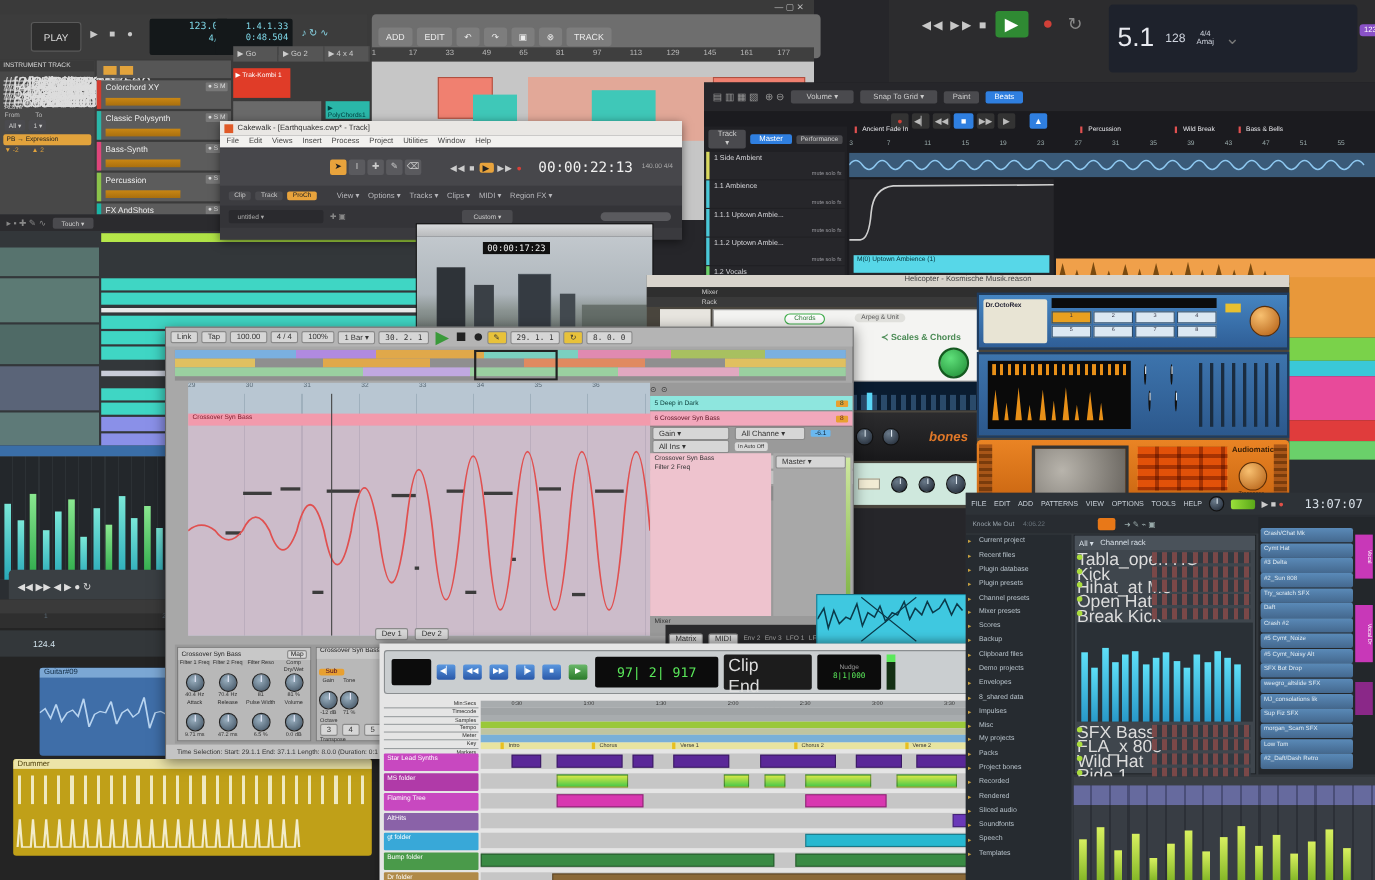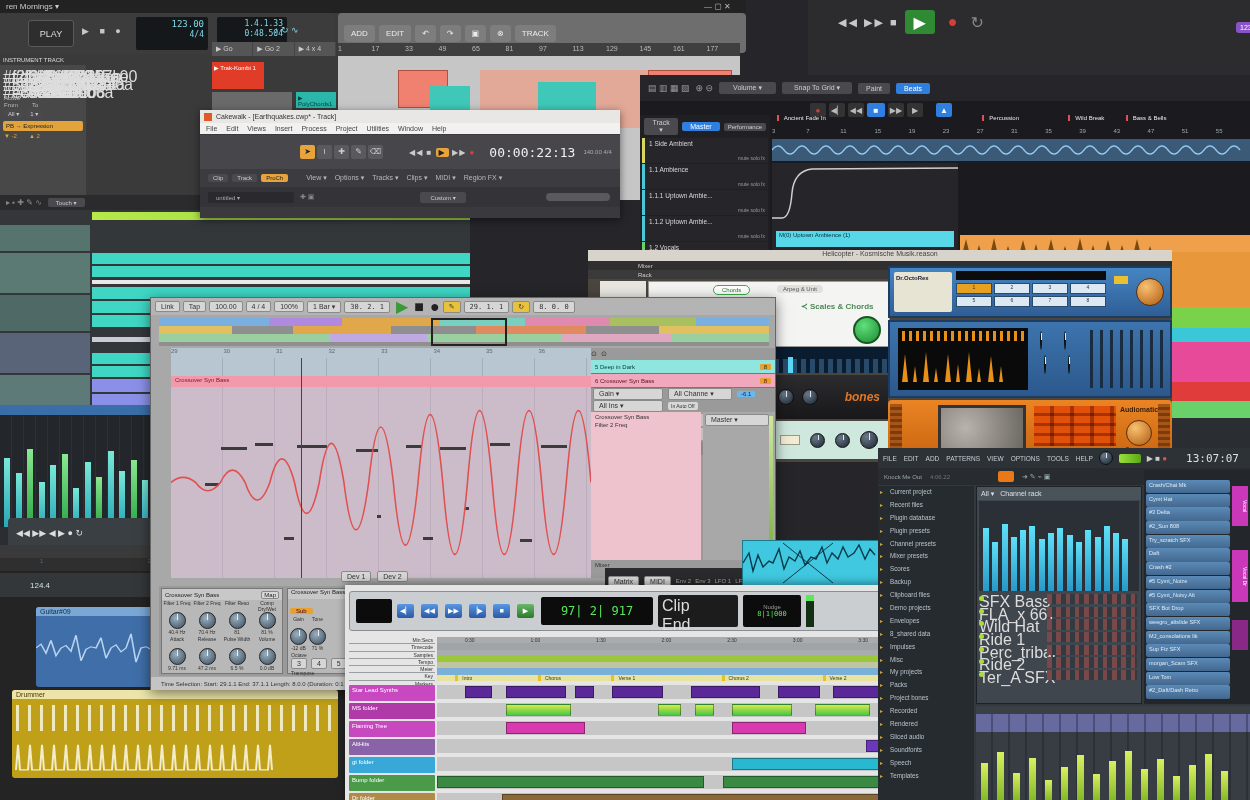--- a/index.html
+++ b/index.html
@@ -86,31 +86,28 @@
 .blocks>*{width:100%}
 .tbtn{background:#4a4a4e;border-radius:2px;color:#ccc;text-align:center}
 .winbtn{display:flex;gap:6px;color:#bbb;font-size:8px}
 </style>
 </head>
 <body>
 
 <div id="stage">
 
  <div class="p bw" style="left:0;top:0;width:740px;height:200px">
-  <div class="p fc" style="left:0;top:0;width:740px;height:13px;background:#222;padding-left:6px">
-        <span class="f8" style="color:#ccc">ren Mornings ▾</span>
-      </div>
   <div class="p fc" style="left:0;top:13px;width:334px;height:41px;background:#3c3c3c">
    <span class="p f9 fc" style="left:28px;top:7px;width:44px;height:25px;background:#2e2e2e;border:1px solid #5a5a5a;border-radius:3px;justify-content:center;color:#ddd">PLAY</span>
    <span class="p f9" style="left:82px;top:13px;color:#c8c8c8;letter-spacing:4px">▶  ■  ●</span>
    <div class="p bw-lcd mono" style="left:136px;top:4px;width:64px;height:29px">
           <div class="f9">123.00</div>
           <div class="f8">4/4</div>
         </div>
-   <div class="p bw-lcd mono" style="left:217px;top:4px;width:62px;height:29px">
+   <div class="p bw-lcd mono" style="left:196px;top:4px;width:62px;height:29px">
           <div class="f8">1.4.1.33</div>
           <div class="f8">0:48.504</div>
         </div>
    <span class="p f9" style="left:274px;top:12px;color:#8ad8e8">♪ ↻ ∿</span>
   </div>
   <div class="p fc" style="left:338px;top:13px;width:402px;height:40px;background:#6e6e6e;border-radius:4px;padding-left:6px">
         <span class="bw-btn">ADD</span>
         <span class="bw-btn">EDIT</span>
         <span class="bw-btn">↶</span>
         <span class="bw-btn">↷</span>
@@ -157,20 +154,30 @@
    <div class="fc" style="padding:1px 4px;gap:3px">
           <span class="f6 tbtn" style="padding:1px 4px">All ▾</span>
           <span class="f6 tbtn" style="padding:1px 4px">1 ▾</span>
         </div>
    <div class="f6" style="margin:2px 3px;background:#e2a33c;color:#222;padding:2px 3px;border-radius:2px">PB → Expression</div>
    <div class="fc f6" style="color:#e2a33c;padding:0 4px;gap:12px">
           <span>▼  -2</span>
           <span>▲  2</span>
         </div>
   </div>
+  <div class="p" style="left:88px;top:55px;width:122px;height:145px">
+   <div style="height:16px;background:#565656;margin-bottom:2px"><span style="display:inline-block;width:12px;height:8px;background:#e2a33c;margin:4px 3px 0 6px"></span><span style="display:inline-block;width:12px;height:8px;background:#e2a33c"></span></div>
+   <div class="bw-tracks">
+          <div style="--c: #d23b2f;">Colorchord XY</div>
+          <div style="--c: #2ab7a9;">Classic Polysynth</div>
+          <div style="--c: #e0457b;">Bass-Synth</div>
+          <div style="--c: #8bc34a;">Percussion</div>
+          <div style="--c: #19b5a5;">FX AndShots</div>
+        </div>
+  </div>
   <div class="p" style="left:212px;top:42px;width:124px;height:158px">
    <div class="bw-scenes">
           <span>▶ Go</span>
           <span>▶ Go 2</span>
           <span>▶ 4 x 4</span>
         </div>
    <div class="p f6" style="left:0;top:20px;width:52px;height:27px;background:#e03c28;color:#fff;padding:2px 2px;box-sizing:border-box">▶ Trak-Kombi 1</div>
    <div class="p f6" style="left:84px;top:50px;width:40px;height:16px;background:#2ab7a9;color:#073;padding:2px 2px;box-sizing:border-box;color:#044">▶ PolyChords1</div>
    <div class="p" style="left:0;top:50px;width:80px;height:150px;background:repeating-linear-gradient(#6a6a6a 0 26px,#5e5e5e 26px 28px)"></div>
   </div>
@@ -199,20 +206,26 @@
   </div>
  </div>
  <div class="p winbtn" style="left:704px;top:2px">—  ▢  ✕</div>
 
  <div class="p" style="left:808px;top:0;width:442px;height:165px;background:#2c2c2e">
   <div class="p fc" style="left:30px;top:10px;gap:6px">
    <span class="f11" style="color:#c8c8c8;letter-spacing:2px">◀◀  ▶▶  ■</span>
    <span class="fc" style="width:30px;height:24px;background:#2f8a33;border-radius:3px;justify-content:center;color:#fff">▶</span>
    <span class="fc" style="width:24px;height:24px;justify-content:center;color:#d04038">●</span>
    <span style="color:#888">↻</span>
+  </div>
+  <div class="p gb-lcd fc" style="left:200px;top:4px;width:210px;height:62px;padding:0 8px;gap:10px">
+   <span style="font-size:24px;font-weight:300">5.1</span>
+   <span class="f11" style="color:#cfd4de">128</span>
+   <span class="f7" style="text-align:center;color:#cfd4de"><span>4/4</span><br><span>Amaj</span></span>
+   <span style="color:#777">⌄</span>
   </div>
   <span class="p f7 fc" style="left:428px;top:22px;background:#8a52c8;color:#fff;border-radius:3px;padding:2px 4px">1234</span>
   <div class="p" style="left:0;top:78px;width:190px;height:75px;background:#8e8e90">
    <span class="p fc f9" style="left:8px;top:4px;width:16px;height:14px;background:#7a7a7c;border-radius:2px;justify-content:center;color:#eee">+</span>
    <span class="p" style="left:160px;top:4px;color:#3a7ae0;font-size:9px">▶⏷◀</span>
    <span class="p" style="left:10px;top:30px;width:22px;height:22px;border-radius:50%;background:radial-gradient(circle at 40% 35%,#d8d8d8,#6a6a6a)"></span>
    <span class="p f8" style="left:40px;top:28px;color:#1e1e1e">Speakeasy</span>
    <span class="p" style="left:40px;top:42px;width:70px;height:7px;border-radius:4px;background:linear-gradient(90deg,#44c244 60%,#3a3a3a 60%)"></span>
    <span class="p knob" style="left:128px;top:32px;width:20px;height:20px"></span>
   </div>
@@ -397,20 +410,31 @@
         </span>
   </div>
   <div class="p fc" style="left:0;top:77px;width:420px;height:20px;background:#343438;gap:6px;padding-left:8px;box-sizing:border-box">
    <span class="f6" style="background:#2a2a2e;color:#aaa;padding:2px 8px;border-radius:2px;width:70px">untitled ▾</span>
    <span class="f7" style="color:#888">✚ ▣</span>
    <span class="f6 tbtn" style="padding:2px 10px;margin-left:100px">Custom ▾</span>
    <span style="margin-left:auto;margin-right:10px;width:64px;height:8px;background:#5a5a5e;border-radius:4px"></span>
   </div>
  </div>
 
+ <div class="p" style="left:378px;top:203px;width:214px;height:106px;border:1px solid #111">
+  <div style="height:11px;background:linear-gradient(#d8dadc,#b8babc)"></div>
+  <div class="p" style="left:0;top:11px;width:214px;height:95px;background:linear-gradient(#c2c8cd 0%,#aeb6bc 55%,#8d9694 70%,#5d6662 100%);overflow:hidden">
+   <span class="p mono" style="left:60px;top:5px;background:#111;color:#eee;font-size:8px;padding:1px 4px">00:00:17:23</span>
+   <span class="p" style="left:18px;top:28px;width:26px;height:66px;background:#2e3338"></span>
+   <span class="p" style="left:52px;top:44px;width:18px;height:52px;background:#3a4046"></span>
+   <span class="p" style="left:92px;top:34px;width:30px;height:62px;background:#353b42;box-shadow:inset 0 0 0 1px #4a525a"></span>
+   <span class="p" style="left:130px;top:52px;width:14px;height:44px;background:#434a50"></span>
+   <span class="p" style="left:150px;top:62px;width:64px;height:34px;background:#555e58;opacity:.7"></span>
+  </div>
+ </div>
 
  <div class="p" style="left:588px;top:250px;width:584px;height:212px;background:#4a463e">
   <div class="f7" style="height:11px;background:#d8d4cc;color:#444;text-align:center">Helicopter - Kosmische Musik.reason</div>
   <div class="fc" style="height:9px;background:#2f2f2f;padding-left:50px">
         <span class="f6" style="color:#ccc">Mixer</span>
       </div>
   <div class="fc" style="height:9px;background:#3a3a3a;padding-left:50px">
         <span class="f6" style="color:#ccc">Rack</span>
       </div>
   <div class="p" style="left:12px;top:31px;width:46px;height:178px;background:#e8e6e0"></div>
@@ -917,41 +941,48 @@
         <div>Sliced audio</div>
         <div>Soundfonts</div>
         <div>Speech</div>
         <div>Templates</div>
       </div>
   <div class="p" style="left:98px;top:38px;width:166px;height:218px;background:#3f464d;border:1px solid #1e2226;box-sizing:border-box">
    <div class="fc f7" style="height:13px;background:#4a525a;color:#d8e0e8;gap:6px;padding:0 4px">
           <span>All ▾</span>
           <span>Channel rack</span>
         </div>
+   <div style="padding:1px 2px">
+          <div class="fl-ch">Tabla_open HC</div>
+          <div class="fl-ch">Kick</div>
+          <div class="fl-ch">Hihat_at Me</div>
+          <div class="fl-ch">Open Hat</div>
+          <div class="fl-ch">Break Kick</div>
+        </div>
    <div class="fl-vel" style="height:90px;background:#2a3036;margin:1px 2px">
           <span style="height: 70%;"></span>
           <span style="height: 55%;"></span>
           <span style="height: 75%;"></span>
           <span style="height: 60%;"></span>
           <span style="height: 68%;"></span>
           <span style="height: 72%;"></span>
           <span style="height: 58%;"></span>
           <span style="height: 65%;"></span>
           <span style="height: 70%;"></span>
           <span style="height: 62%;"></span>
           <span style="height: 55%;"></span>
           <span style="height: 68%;"></span>
           <span style="height: 60%;"></span>
           <span style="height: 72%;"></span>
           <span style="height: 65%;"></span>
           <span style="height: 58%;"></span>
         </div>
    <div style="padding:1px 2px">
           <div class="fl-ch">SFX Bass</div>
-          <div class="fl-ch">FLA_x 667</div>
+          <div class="fl-ch">FLA_x 808</div>
           <div class="fl-ch">Wild Hat</div>
           <div class="fl-ch">Ride 1</div>
           <div class="fl-ch">Perc_tribal</div>
           <div class="fl-ch">Ride 2</div>
           <div class="fl-ch">Ter_A SFX</div>
         </div>
   </div>
   <div class="p" style="left:266px;top:22px;width:106px;height:234px;background:#23272b">
    <div class="fl-pl" style="padding:10px 2px 0;width:84px">
           <div>Crash/Chat Mk</div>

